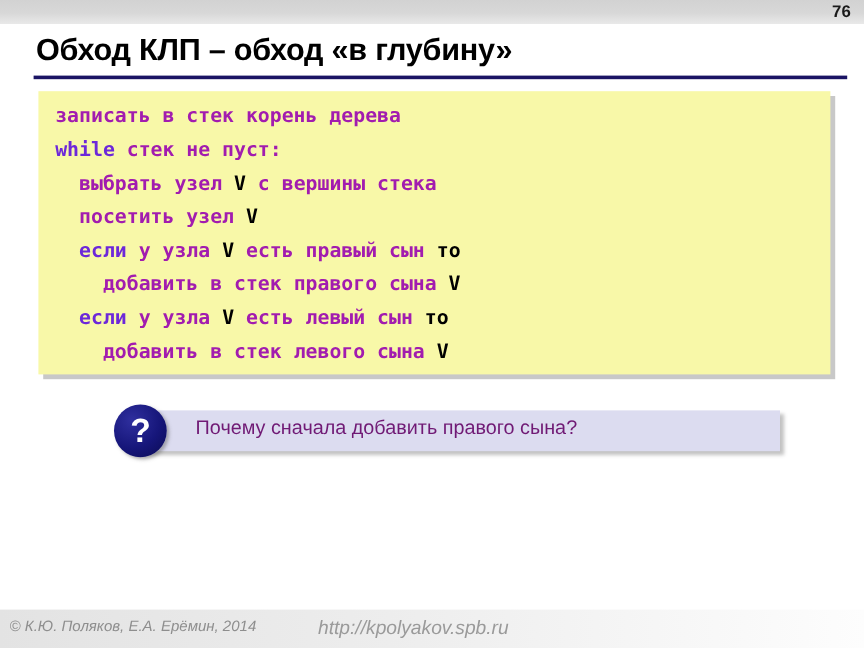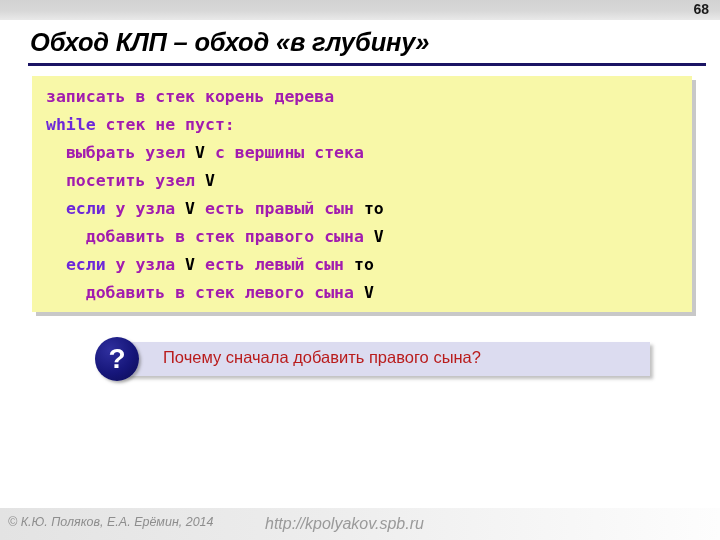--- a/index.html
+++ b/index.html
@@ -49,21 +49,20 @@
   #slide-title {
     position: absolute;
     left: 30px;
     top: 28px;
     font-family: "Liberation Sans", sans-serif;
     font-size: 25.5px;
     font-weight: bold;
     color: #000000;
     white-space: nowrap;
     letter-spacing: -0.2px;
-    font-style: italic;
   }
   #title-rule {
     position: absolute;
     left: 28px;
     top: 63px;
     width: 678px;
     height: 3px;
     background: #1b1464;
   }
 
@@ -118,21 +117,21 @@
     height: 34px;
     background: #dcdcf0;
     box-shadow: 3px 3px 3px rgba(120,120,120,.45);
   }
   #callout-text {
     position: absolute;
     left: 50px;
     top: 6px;
     font-family: "Liberation Sans", sans-serif;
     font-size: 16.5px;
-    color: #b91c1c;
+    color: #701a75;
     white-space: nowrap;
   }
   #callout-badge {
     position: absolute;
     left: 95px;
     top: 337px;
     width: 44px;
     height: 44px;
     border-radius: 50%;
     background: radial-gradient(circle at 34% 30%, #2f2f9e 0%, #16167a 55%, #0b0b52 100%);
@@ -178,21 +177,21 @@
     font-style: italic;
     font-size: 16px;
     color: #9a9a9a;
     white-space: nowrap;
   }
 </style>
 </head>
 <body>
 
 <div id="header-band">
-  <div id="header-pagenum">68</div>
+  <div id="header-pagenum">76</div>
 </div>
 
 <div id="slide-title">Обход КЛП – обход «в глубину»</div>
 <div id="title-rule"></div>
 
 <div id="code-panel-wrap">
   <div id="code-panel-shadow"></div>
   <div id="code-panel">
     <div id="code-listing"><span class="ln"><span class="pl">записать в стек корень дерева</span></span><span class="ln"><span class="kw">while</span><span class="pl"> стек не пуст:</span></span><span class="ln"><span class="pl">  </span><span class="pl">выбрать узел </span><span class="var">V</span><span class="pl"> с вершины стека</span></span><span class="ln"><span class="pl">  </span><span class="pl">посетить узел </span><span class="var">V</span></span><span class="ln"><span class="pl">  </span><span class="kw">если</span><span class="pl"> у узла </span><span class="var">V</span><span class="pl"> есть правый сын </span><span class="var">то</span></span><span class="ln"><span class="pl">    </span><span class="pl">добавить в стек правого сына </span><span class="var">V</span></span><span class="ln"><span class="pl">  </span><span class="kw">если</span><span class="pl"> у узла </span><span class="var">V</span><span class="pl"> есть левый сын </span><span class="var">то</span></span><span class="ln"><span class="pl">    </span><span class="pl">добавить в стек левого сына </span><span class="var">V</span></span></div>
   </div>

